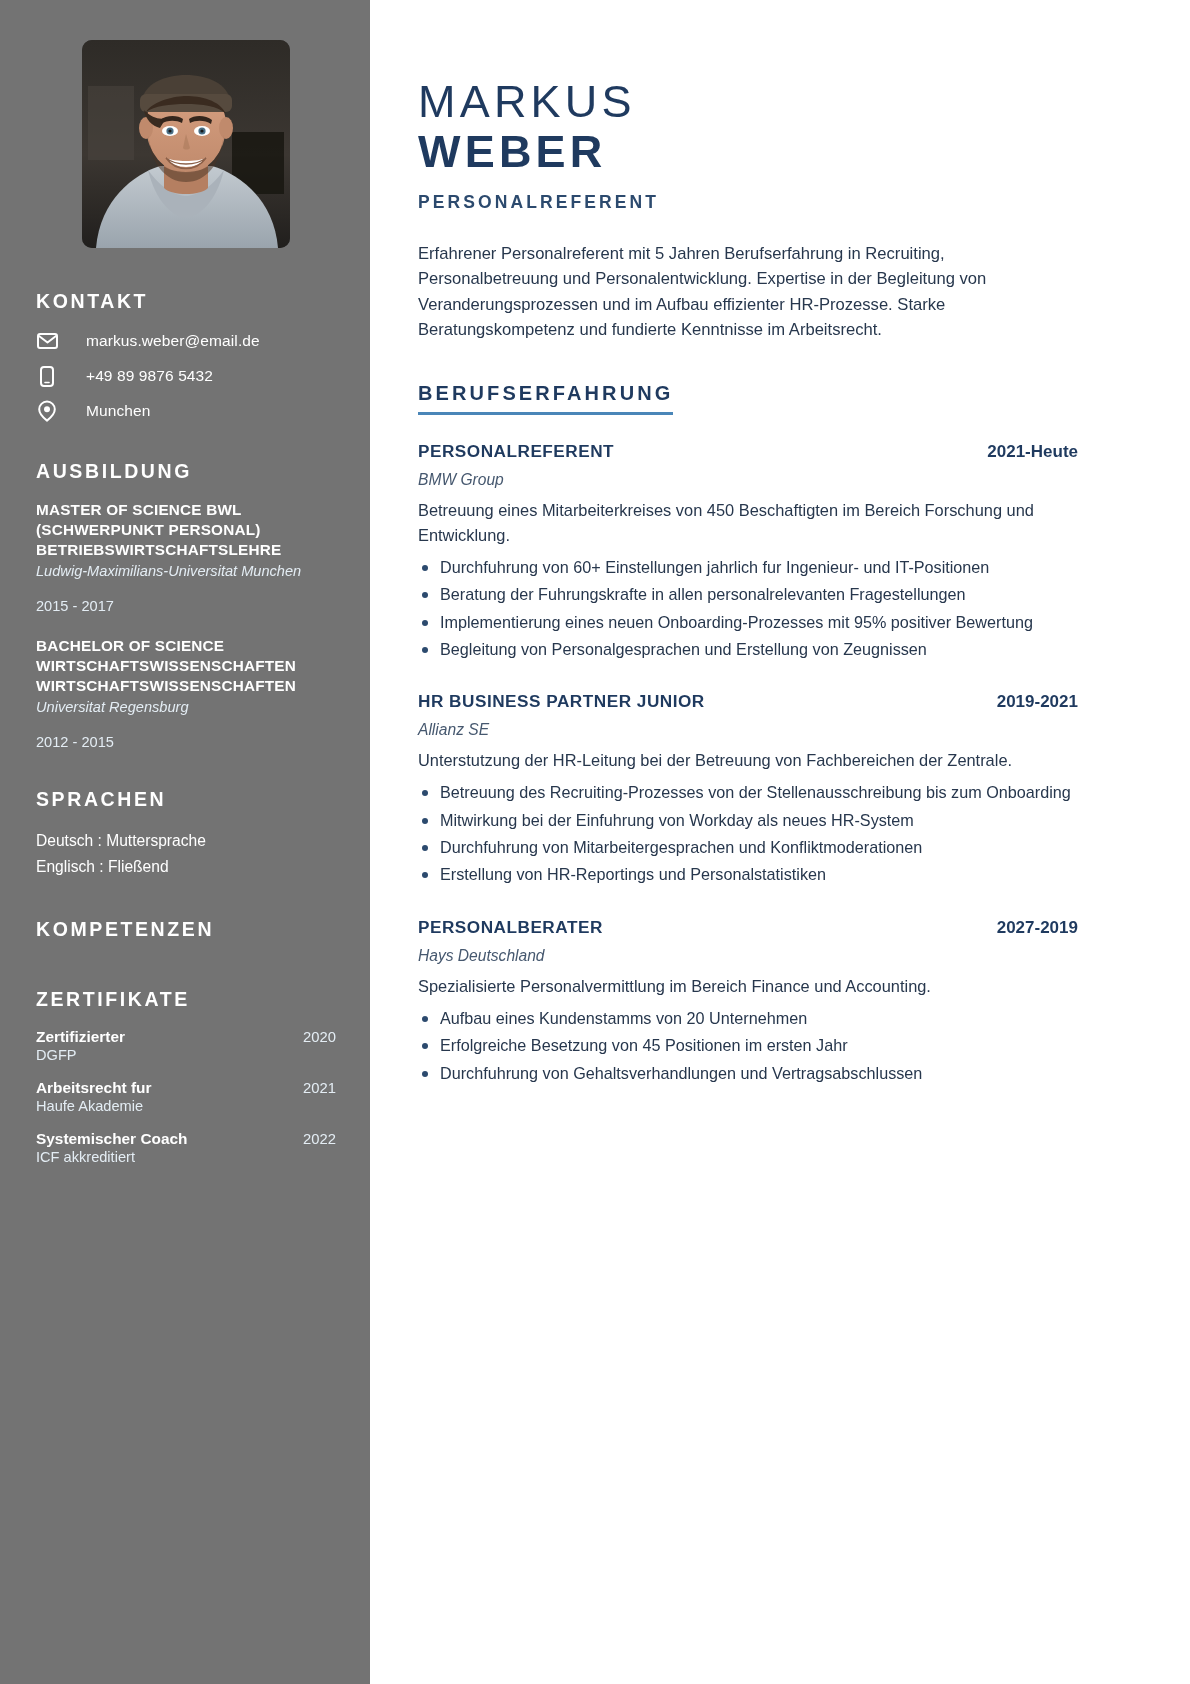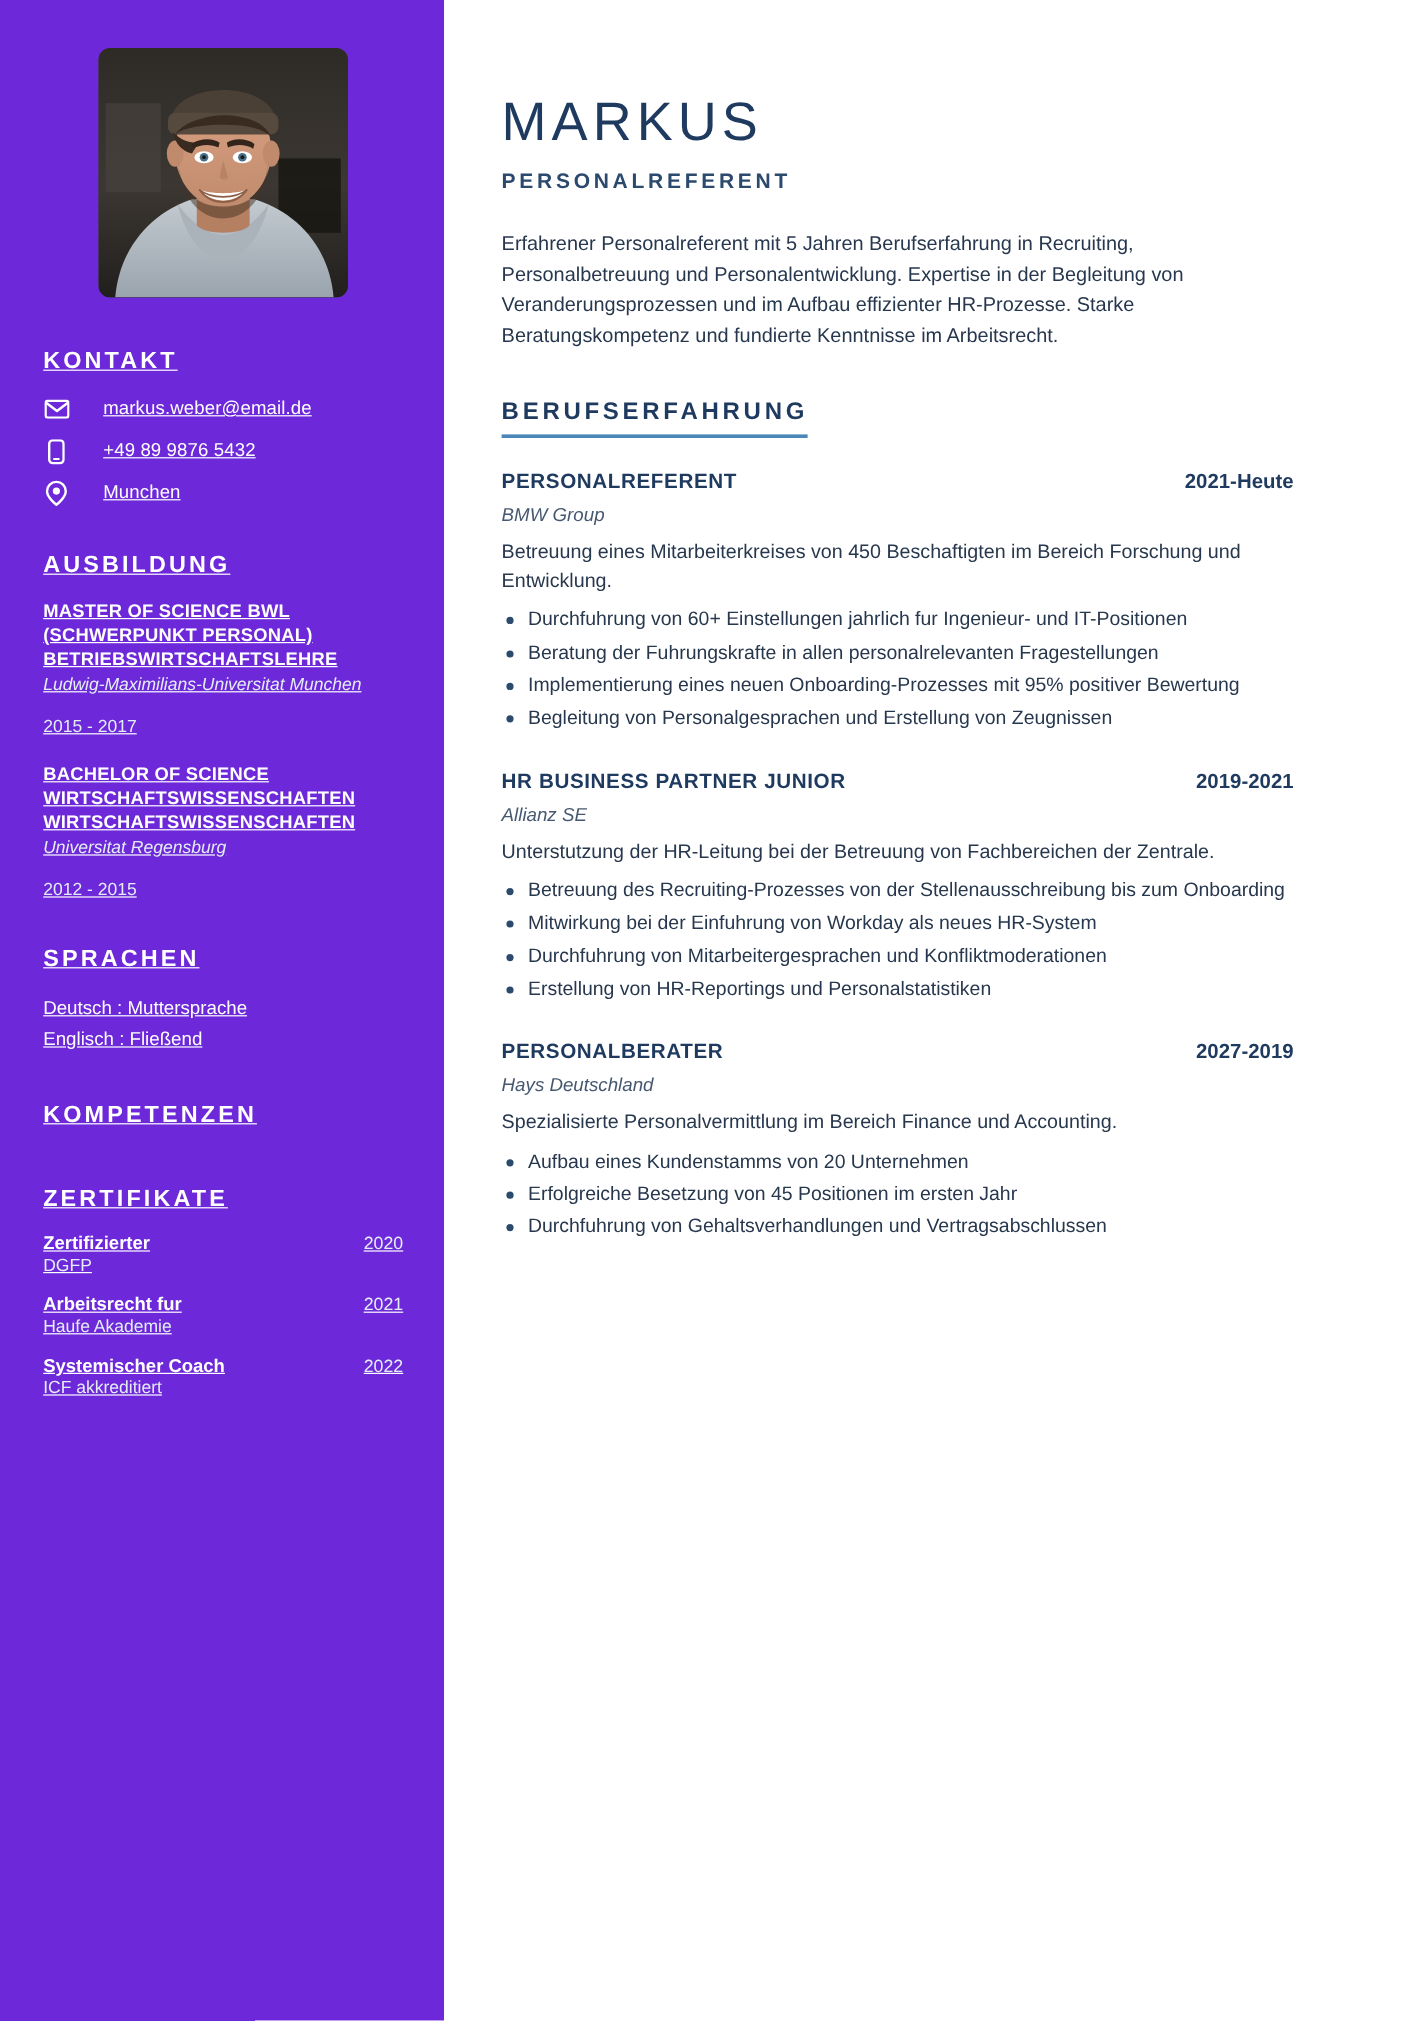--- a/index.html
+++ b/index.html
@@ -15,24 +15,23 @@
     height: 1684px;
     background: #ffffff;
     display: flex;
     overflow: hidden;
   }
 
   
   .sidebar {
     width: 370px;
     min-width: 370px;
-    background: #6d28d9;
+    background: #737373;
     padding: 40px 34px 40px 36px;
     color: #ffffff;
-    text-decoration: underline;
   }
   .photo-wrap {
     display: flex;
     justify-content: center;
     margin-bottom: 42px;
   }
   .photo {
     width: 208px;
     height: 208px;
     border-radius: 10px;
@@ -367,20 +366,21 @@
         <span class="cert-year">2022</span>
       </div>
       <div class="cert-issuer">ICF akkreditiert</div>
     </div>
 
   </aside>
 
   <main class="main">
 
     <div class="name-first">MARKUS</div>
+    <div class="name-last">WEBER</div>
     <div class="job-title-main">PERSONALREFERENT</div>
 
     <p class="summary">Erfahrener Personalreferent mit 5 Jahren Berufserfahrung in Recruiting, Personalbetreuung und Personalentwicklung. Expertise in der Begleitung von Veranderungsprozessen und im Aufbau effizienter HR-Prozesse. Starke Beratungskompetenz und fundierte Kenntnisse im Arbeitsrecht.</p>
 
     <div class="section-head">BERUFSERFAHRUNG</div>
 
     
     <div class="exp-item">
       <div class="exp-head">
         <span class="exp-role">PERSONALREFERENT</span>

